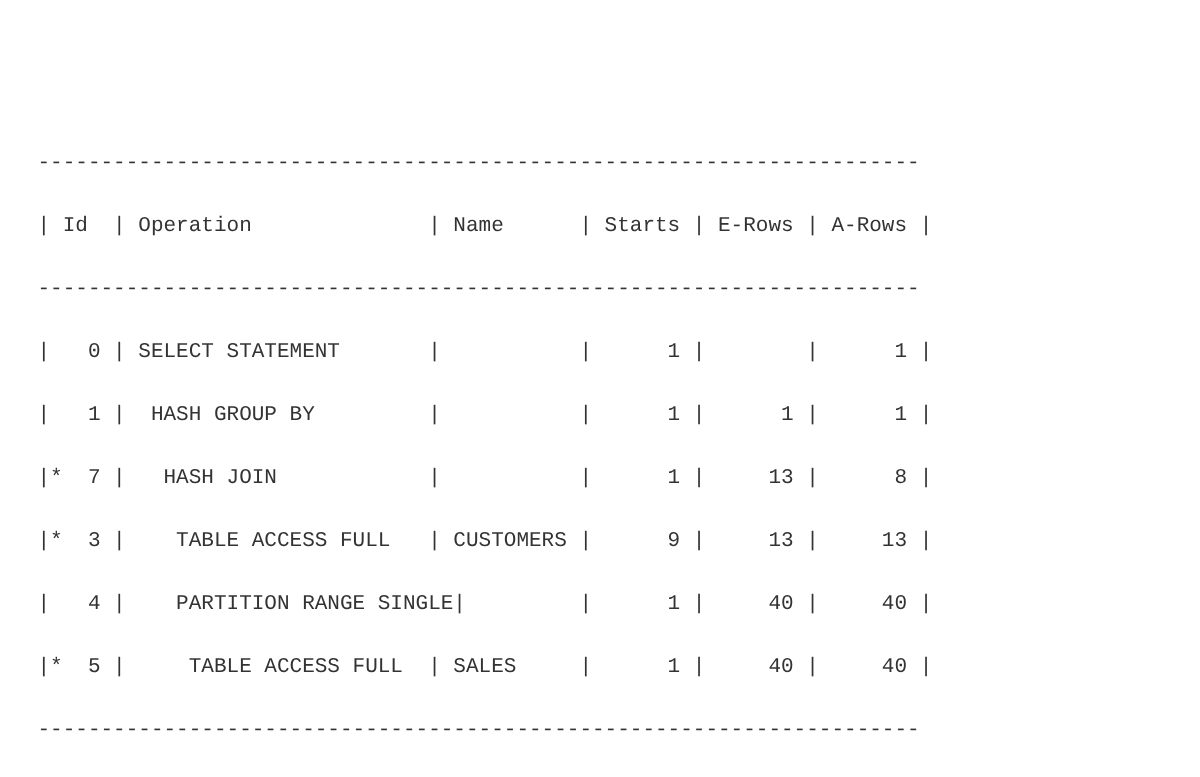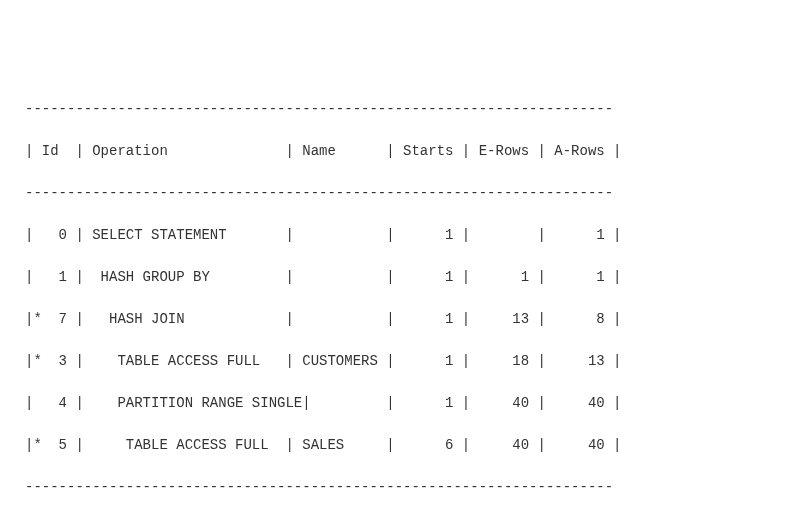--- a/index.html
+++ b/index.html
@@ -19,23 +19,23 @@
 <body>
 
 
 
 <div>----------------------------------------------------------------------</div>
 <div>| Id  | Operation              | Name      | Starts | E-Rows | A-Rows |</div>
 <div>----------------------------------------------------------------------</div>
 <div>|   0 | SELECT STATEMENT       |           |      1 |        |      1 |</div>
 <div>|   1 |  HASH GROUP BY         |           |      1 |      1 |      1 |</div>
 <div>|*  7 |   HASH JOIN            |           |      1 |     13 |      8 |</div>
-<div>|*  3 |    TABLE ACCESS FULL   | CUSTOMERS |      1 |     18 |     13 |</div>
+<div>|*  3 |    TABLE ACCESS FULL   | CUSTOMERS |      9 |     13 |     13 |</div>
 <div>|   4 |    PARTITION RANGE SINGLE|         |      1 |     40 |     40 |</div>
-<div>|*  5 |     TABLE ACCESS FULL  | SALES     |      6 |     40 |     40 |</div>
+<div>|*  5 |     TABLE ACCESS FULL  | SALES     |      1 |     40 |     40 |</div>
 <div>----------------------------------------------------------------------</div>
 <br>
 
 
 <br>
 
 
 
 <br>
 

